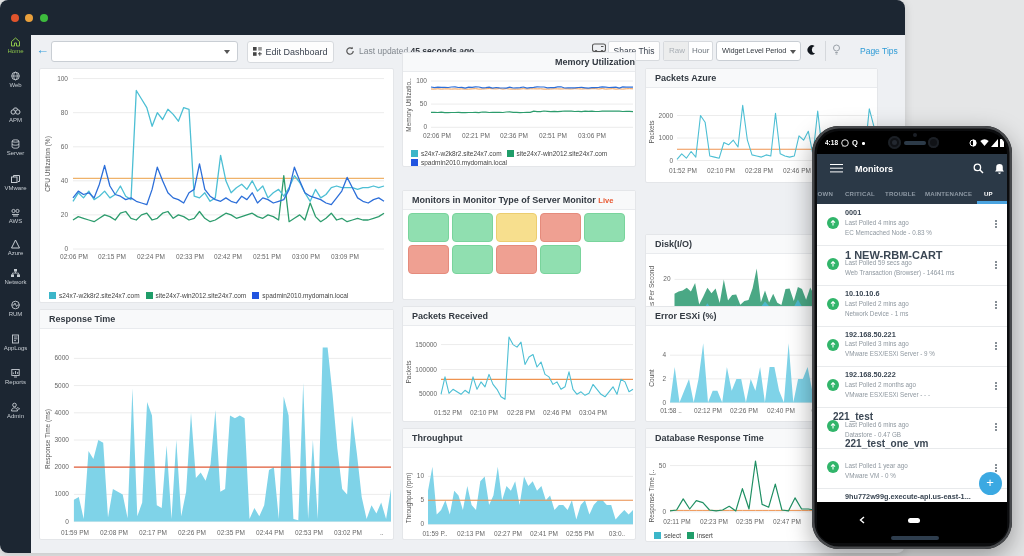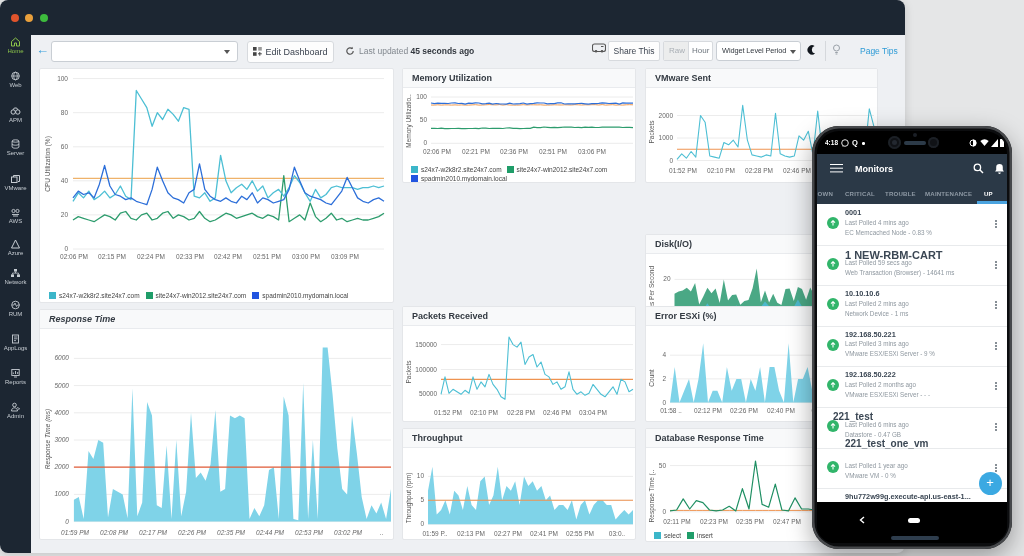--- a/index.html
+++ b/index.html
@@ -133,21 +133,21 @@
         <text class="axis" x="227" y="190" text-anchor="middle">02:51 PM</text>
         <text class="axis" x="266" y="190" text-anchor="middle">03:00 PM</text>
         <text class="axis" x="305" y="190" text-anchor="middle">03:09 PM</text>
         <line x1="33" y1="109.3" x2="344" y2="109.3" stroke="#efb26a" stroke-width="1.3"></line>
         <path d="M33.0 151.0L38.3 147.6L43.5 149.3L48.8 151.0L54.1 152.7L59.4 149.3L64.6 145.9L69.9 147.6L75.2 151.0L80.4 144.2L85.7 142.5L91.0 149.3L96.3 151.0L101.5 145.9L106.8 144.2L112.1 151.0L117.3 149.3L122.6 144.2L127.9 142.5L133.2 149.3L138.4 145.9L143.7 147.6L149.0 151.0L154.2 149.3L159.5 142.5L164.8 149.3L170.1 152.7L175.3 151.0L180.6 147.6L185.9 144.2L191.1 145.9L196.4 149.3L201.7 147.6L206.9 145.9L212.2 144.2L217.5 147.6L222.8 149.3L228.0 145.9L233.3 147.6L238.6 151.0L243.8 106.7L249.1 152.7L254.4 149.3L259.7 145.9L264.9 151.0L270.2 134.0L275.5 147.6L280.7 152.7L286.0 149.3L291.3 144.2L296.6 151.0L301.8 149.3L307.1 152.7L312.4 151.0L317.6 149.3L322.9 151.0L328.2 151.0L333.5 149.3L338.7 147.6L344.0 144.2" fill="none" stroke="#2d9c6d" stroke-width="1.3" stroke-linejoin="round"></path>
         <path d="M33.0 132.3L38.3 123.8L43.5 128.9L48.8 122.1L54.1 130.6L59.4 127.2L64.6 122.1L69.9 128.9L75.2 125.5L80.4 117.0L85.7 127.2L91.0 130.6L96.3 21.5L101.5 30.0L106.8 38.6L112.1 57.3L117.3 43.7L122.6 50.5L127.9 40.3L133.2 45.4L138.4 52.2L143.7 38.6L149.0 40.3L154.2 127.2L159.5 128.9L164.8 123.8L170.1 132.3L175.3 128.9L180.6 86.3L185.9 111.8L191.1 123.8L196.4 118.7L201.7 115.2L206.9 120.4L212.2 111.8L217.5 122.1L222.8 117.0L228.0 128.9L233.3 123.8L238.6 120.4L243.8 127.2L249.1 118.7L254.4 106.7L259.7 113.5L264.9 123.8L270.2 132.3L275.5 120.4L280.7 128.9L286.0 125.5L291.3 118.7L296.6 117.0L301.8 118.7L307.1 118.7L312.4 118.7L317.6 120.4L322.9 118.7L328.2 118.7L333.5 117.0L338.7 118.7L344.0 117.0" fill="none" stroke="#4dbfd4" stroke-width="1.3" stroke-linejoin="round"></path>
         <path d="M33.0 128.9L38.3 122.1L43.5 125.5L48.8 123.8L54.1 128.9L59.4 115.2L64.6 96.5L69.9 117.0L75.2 125.5L80.4 127.2L85.7 130.6L91.0 128.9L96.3 132.3L101.5 134.0L106.8 135.7L112.1 120.4L117.3 98.2L122.6 111.8L127.9 123.8L133.2 128.9L138.4 130.6L143.7 134.0L149.0 123.8L154.2 120.4L159.5 94.8L164.8 120.4L170.1 127.2L175.3 130.6L180.6 132.3L185.9 128.9L191.1 132.3L196.4 134.0L201.7 127.2L206.9 130.6L212.2 123.8L217.5 134.0L222.8 128.9L228.0 130.6L233.3 134.0L238.6 132.3L243.8 130.6L249.1 120.4L254.4 98.2L259.7 111.8L264.9 123.8L270.2 127.2L275.5 128.9L280.7 130.6L286.0 134.0L291.3 135.7L296.6 128.9L301.8 122.1L307.1 108.4L312.4 118.7L317.6 128.9L322.9 132.3L328.2 134.0L333.5 130.6L338.7 128.9L344.0 132.3" fill="none" stroke="#2d6fd9" stroke-width="1.3" stroke-linejoin="round"></path>
       </svg>
       <div style="position:absolute;left:3px;bottom:3px;font-size:6.5px;color:#444;white-space:nowrap;"><span style="display:inline-block;width:7px;height:7px;background:#3cb6c9;margin:0 3px 0 6px;vertical-align:-1px;"></span>s24x7-w2k8r2.site24x7.com<span style="display:inline-block;width:7px;height:7px;background:#1f9d69;margin:0 3px 0 6px;vertical-align:-1px;"></span>site24x7-win2012.site24x7.com<span style="display:inline-block;width:7px;height:7px;background:#2255e0;margin:0 3px 0 6px;vertical-align:-1px;"></span>spadmin2010.mydomain.local</div>
     </div>
-<div class="widget" style="left:39px;top:309px;width:355px;height:231px;font-style:italic;">
+<div class="widget" style="left:39px;top:309px;width:355px;height:231px;">
       <div class="whead">Response Time</div>
       <svg width="353" height="210" style="display:block">
         <line x1="33.9" y1="192.6" x2="351" y2="192.6" stroke="#ececec"></line>
         <text class="axis" x="28.9" y="194.6" text-anchor="end">0</text>
         <line x1="33.9" y1="165.4" x2="351" y2="165.4" stroke="#ececec"></line>
         <text class="axis" x="28.9" y="167.4" text-anchor="end">1000</text>
         <line x1="33.9" y1="138.2" x2="351" y2="138.2" stroke="#ececec"></line>
         <text class="axis" x="28.9" y="140.2" text-anchor="end">2000</text>
         <line x1="33.9" y1="111.0" x2="351" y2="111.0" stroke="#ececec"></line>
         <text class="axis" x="28.9" y="113.0" text-anchor="end">3000</text>
@@ -164,41 +164,55 @@
         <text class="axis" x="152" y="206" text-anchor="middle">02:26 PM</text>
         <text class="axis" x="191" y="206" text-anchor="middle">02:35 PM</text>
         <text class="axis" x="230" y="206" text-anchor="middle">02:44 PM</text>
         <text class="axis" x="269" y="206" text-anchor="middle">02:53 PM</text>
         <text class="axis" x="308" y="206" text-anchor="middle">03:02 PM</text>
         <text class="axis" x="340" y="206">..</text>
         <path d="M33.9 170.8L38.8 168.1L43.7 189.9L48.5 121.9L53.4 130.0L58.3 111.0L63.2 113.7L68.0 188.5L72.9 160.0L77.8 162.7L82.7 165.4L87.6 189.3L92.4 59.3L97.3 187.2L102.2 173.6L107.1 72.9L112.0 86.5L116.8 176.3L121.7 179.0L126.6 116.4L131.5 189.9L136.3 111.0L141.2 187.2L146.1 162.7L151.0 83.8L155.9 149.1L160.7 143.6L165.6 151.8L170.5 135.5L175.4 81.1L180.3 162.7L185.1 160.0L190.0 86.5L194.9 89.2L199.8 86.5L204.6 89.2L209.5 189.9L214.4 179.0L219.3 187.2L224.2 176.3L229.0 140.9L233.9 138.2L238.8 189.9L243.7 67.5L248.6 86.5L253.4 189.9L258.3 191.2L263.2 53.9L268.1 189.9L272.9 111.0L277.8 189.9L282.7 18.5L287.6 18.5L292.5 64.8L297.3 119.2L302.2 160.0L307.1 165.4L312.0 86.5L316.9 124.6L321.7 168.1L326.6 189.9L331.5 176.3L336.4 184.4L341.2 173.6L346.1 189.9L351.0 160.0L351.0 192.6L33.9 192.6Z" fill="#7fd3e8"></path>
         <line x1="33.9" y1="138.2" x2="351" y2="138.2" stroke="#e45e3a" stroke-width="1.2"></line>
       </svg>
     </div>
-<div class="widget" style="left:402px;top:68px;width:234px;height:115px;">
+<div class="widget" style="left:402px;top:52px;width:234px;height:115px;text-align:right;">
       <div class="whead">Memory Utilization</div>
       <svg width="232" height="68" style="display:block">
         <line x1="28" y1="55.3" x2="230" y2="55.3" stroke="#ececec"></line>
         <text class="axis" x="24" y="57.3" text-anchor="end">0</text>
         <line x1="28" y1="32.1" x2="230" y2="32.1" stroke="#ececec"></line>
         <text class="axis" x="24" y="34.1" text-anchor="end">50</text>
         <line x1="28" y1="9.0" x2="230" y2="9.0" stroke="#ececec"></line>
         <text class="axis" x="24" y="11.0" text-anchor="end">100</text>
         <text class="ylab" transform="translate(8,33) rotate(-90)" text-anchor="middle" font-size="6">Memory Utilizatio..</text>
         <text class="axis" x="34" y="66" text-anchor="middle">02:06 PM</text>
         <text class="axis" x="73" y="66" text-anchor="middle">02:21 PM</text>
         <text class="axis" x="111" y="66" text-anchor="middle">02:36 PM</text>
         <text class="axis" x="150" y="66" text-anchor="middle">02:51 PM</text>
         <text class="axis" x="189" y="66" text-anchor="middle">03:06 PM</text>
         <path d="M28.0 17.0L31.4 17.1L34.8 16.8L38.3 17.1L41.7 16.9L45.1 16.9L48.5 17.1L52.0 16.9L55.4 17.1L58.8 16.9L62.2 17.1L65.7 17.1L69.1 16.9L72.5 16.7L75.9 17.1L79.4 17.0L82.8 16.8L86.2 16.6L89.6 16.8L93.1 16.9L96.5 16.6L99.9 17.1L103.3 16.7L106.7 17.0L110.2 17.1L113.6 17.1L117.0 17.0L120.4 16.7L123.9 17.0L127.3 16.8L130.7 16.8L134.1 16.9L137.6 16.8L141.0 17.1L144.4 17.1L147.8 17.0L151.3 16.8L154.7 16.9L158.1 17.0L161.5 16.8L164.9 16.9L168.4 17.0L171.8 16.7L175.2 16.8L178.6 17.0L182.1 16.8L185.5 16.9L188.9 16.7L192.3 16.7L195.8 17.0L199.2 16.6L202.6 17.1L206.0 16.9L209.5 16.7L212.9 17.1L216.3 16.9L219.7 17.1L223.2 16.8L226.6 16.7L230.0 16.8" fill="none" stroke="#ef9a50" stroke-width="1"></path>
         <path d="M28.0 15.0L31.4 15.7L34.8 15.2L38.3 15.4L41.7 15.4L45.1 15.5L48.5 15.0L52.0 14.9L55.4 15.5L58.8 15.3L62.2 16.1L65.7 15.2L69.1 15.3L72.5 14.8L75.9 15.0L79.4 15.8L82.8 15.6L86.2 15.2L89.6 16.1L93.1 15.5L96.5 15.9L99.9 16.0L103.3 16.1L106.7 15.1L110.2 16.0L113.6 15.8L117.0 15.6L120.4 15.0L123.9 16.1L127.3 15.6L130.7 15.4L134.1 14.9L137.6 15.0L141.0 15.0L144.4 15.8L147.8 15.6L151.3 15.7L154.7 14.9L158.1 14.8L161.5 16.0L164.9 15.9L168.4 15.9L171.8 15.9L175.2 15.5L178.6 15.4L182.1 15.8L185.5 16.2L188.9 15.6L192.3 15.7L195.8 15.4L199.2 14.9L202.6 15.2L206.0 15.5L209.5 15.3L212.9 15.2L216.3 16.1L219.7 14.9L223.2 15.1L226.6 15.0L230.0 15.1" fill="none" stroke="#2d6fd9" stroke-width="1.2"></path>
         <path d="M28.0 40.3L31.4 40.3L34.8 40.5L38.3 40.2L41.7 40.6L45.1 40.6L48.5 40.5L52.0 40.5L55.4 40.4L58.8 40.6L62.2 40.6L65.7 40.5L69.1 40.5L72.5 40.4L75.9 40.6L79.4 40.0L82.8 40.2L86.2 40.5L89.6 40.4L93.1 40.4L96.5 40.4L99.9 40.5L103.3 40.0L106.7 39.9L110.2 40.3L113.6 40.3L117.0 40.6L120.4 40.5L123.9 40.4L127.3 40.4L130.7 39.1L134.1 39.6L137.6 39.7L141.0 39.0L144.4 39.3L147.8 39.6L151.3 39.3L154.7 39.7L158.1 39.3L161.5 39.0L164.9 39.1L168.4 39.2L171.8 39.5L175.2 39.4L178.6 39.6L182.1 39.1L185.5 39.3L188.9 39.1L192.3 39.5L195.8 39.5L199.2 39.1L202.6 39.0L206.0 39.1L209.5 39.1L212.9 39.1L216.3 39.1L219.7 39.5L223.2 39.3L226.6 39.4L230.0 39.7" fill="none" stroke="#2d9c6d" stroke-width="1.2"></path>
       </svg>
       <div style="position:absolute;left:8px;bottom:9.5px;font-size:6.5px;color:#444;white-space:nowrap;"><span style="display:inline-block;width:7px;height:7px;background:#3cb6c9;margin:0 3px 0 0;vertical-align:-1px;"></span>s24x7-w2k8r2.site24x7.com<span style="display:inline-block;width:7px;height:7px;background:#1f9d69;margin:0 3px 0 5px;vertical-align:-1px;"></span>site24x7-win2012.site24x7.com</div>
       <div style="position:absolute;left:8px;bottom:0.5px;font-size:6.5px;color:#444;white-space:nowrap;"><span style="display:inline-block;width:7px;height:7px;background:#2255e0;margin:0 3px 0 0;vertical-align:-1px;"></span>spadmin2010.mydomain.local</div>
+    </div>
+<div class="widget" style="left:402px;top:190px;width:234px;height:110px;">
+      <div class="whead">Monitors in Monitor Type of Server Monitor <span style="color:#e8552e;font-size:7.5px;">Live</span></div>
+      <div style="position:relative;height:89px;">
+        <div style="position:absolute;left:5.0px;top:2.5px;width:41px;height:29.3px;background:#90dfb0;border:1px solid #79d49c;border-radius:4px;"></div>
+        <div style="position:absolute;left:48.9px;top:2.5px;width:41px;height:29.3px;background:#90dfb0;border:1px solid #79d49c;border-radius:4px;"></div>
+        <div style="position:absolute;left:92.8px;top:2.5px;width:41px;height:29.3px;background:#f7df8e;border:1px solid #eccd6f;border-radius:4px;"></div>
+        <div style="position:absolute;left:136.7px;top:2.5px;width:41px;height:29.3px;background:#efa092;border:1px solid #e58b7c;border-radius:4px;"></div>
+        <div style="position:absolute;left:180.6px;top:2.5px;width:41px;height:29.3px;background:#90dfb0;border:1px solid #79d49c;border-radius:4px;"></div>
+        <div style="position:absolute;left:5.0px;top:34.6px;width:41px;height:29.3px;background:#efa092;border:1px solid #e58b7c;border-radius:4px;"></div>
+        <div style="position:absolute;left:48.9px;top:34.6px;width:41px;height:29.3px;background:#90dfb0;border:1px solid #79d49c;border-radius:4px;"></div>
+        <div style="position:absolute;left:92.8px;top:34.6px;width:41px;height:29.3px;background:#efa092;border:1px solid #e58b7c;border-radius:4px;"></div>
+        <div style="position:absolute;left:136.7px;top:34.6px;width:41px;height:29.3px;background:#90dfb0;border:1px solid #79d49c;border-radius:4px;"></div>
+      </div>
     </div>
 <div class="widget" style="left:402px;top:306px;width:234px;height:116px;">
       <div class="whead">Packets Received</div>
       <svg width="232" height="95" style="display:block">
         <line x1="38" y1="68.3" x2="230" y2="68.3" stroke="#ececec"></line>
         <text class="axis" x="34" y="70.3" text-anchor="end">50000</text>
         <line x1="38" y1="43.5" x2="230" y2="43.5" stroke="#ececec"></line>
         <text class="axis" x="34" y="45.5" text-anchor="end">100000</text>
         <line x1="38" y1="18.6" x2="230" y2="18.6" stroke="#ececec"></line>
         <text class="axis" x="34" y="20.6" text-anchor="end">150000</text>
@@ -226,21 +240,21 @@
         <text class="axis" x="68" y="88" text-anchor="middle">02:13 PM</text>
         <text class="axis" x="105" y="88" text-anchor="middle">02:27 PM</text>
         <text class="axis" x="141" y="88" text-anchor="middle">02:41 PM</text>
         <text class="axis" x="177" y="88" text-anchor="middle">02:55 PM</text>
         <text class="axis" x="214" y="88" text-anchor="middle">03:0..</text>
         <path d="M25.0 42.7L29.4 18.8L33.7 66.6L38.1 61.9L42.4 52.3L46.8 66.6L51.2 42.7L55.5 47.5L59.9 61.9L64.3 38.0L68.6 57.1L73.0 61.9L77.3 33.2L81.7 28.4L86.1 57.1L90.4 47.5L94.8 18.8L99.1 52.3L103.5 38.0L107.9 42.7L112.2 33.2L116.6 57.1L121.0 28.4L125.3 38.0L129.7 33.2L134.0 42.7L138.4 38.0L142.8 52.3L147.1 47.5L151.5 61.9L155.9 57.1L160.2 57.1L164.6 61.9L168.9 52.3L173.3 71.4L177.7 57.1L182.0 52.3L186.4 66.6L190.7 57.1L195.1 52.3L199.5 52.3L203.8 57.1L208.2 57.1L212.6 71.4L216.9 66.6L221.3 61.9L225.6 66.6L230.0 61.9L230.0 76.2L25.0 76.2Z" fill="#7fd3e8"></path>
         <line x1="25" y1="52.3" x2="230" y2="52.3" stroke="#ef9350" stroke-width="1.1"></line>
       </svg>
     </div>
 <div class="widget" style="left:645px;top:68px;width:233px;height:115px;">
-      <div class="whead">VMware Sent</div>
+      <div class="whead">Packets Azure</div>
       <svg width="231" height="93" style="display:block">
         <line x1="31" y1="50.0" x2="228" y2="50.0" stroke="#ececec"></line>
         <text class="axis" x="27" y="52.0" text-anchor="end">1000</text>
         <line x1="31" y1="27.5" x2="228" y2="27.5" stroke="#ececec"></line>
         <text class="axis" x="27" y="29.5" text-anchor="end">2000</text>
         <line x1="31" y1="72.5" x2="228" y2="72.5" stroke="#ececec"></line>
         <text class="axis" x="27" y="74.5" text-anchor="end">0</text>
         <text class="ylab" transform="translate(8,44) rotate(-90)" text-anchor="middle">Packets</text>
         <text class="axis" x="37" y="85" text-anchor="middle">01:52 PM</text>
         <text class="axis" x="75" y="85" text-anchor="middle">02:10 PM</text>

